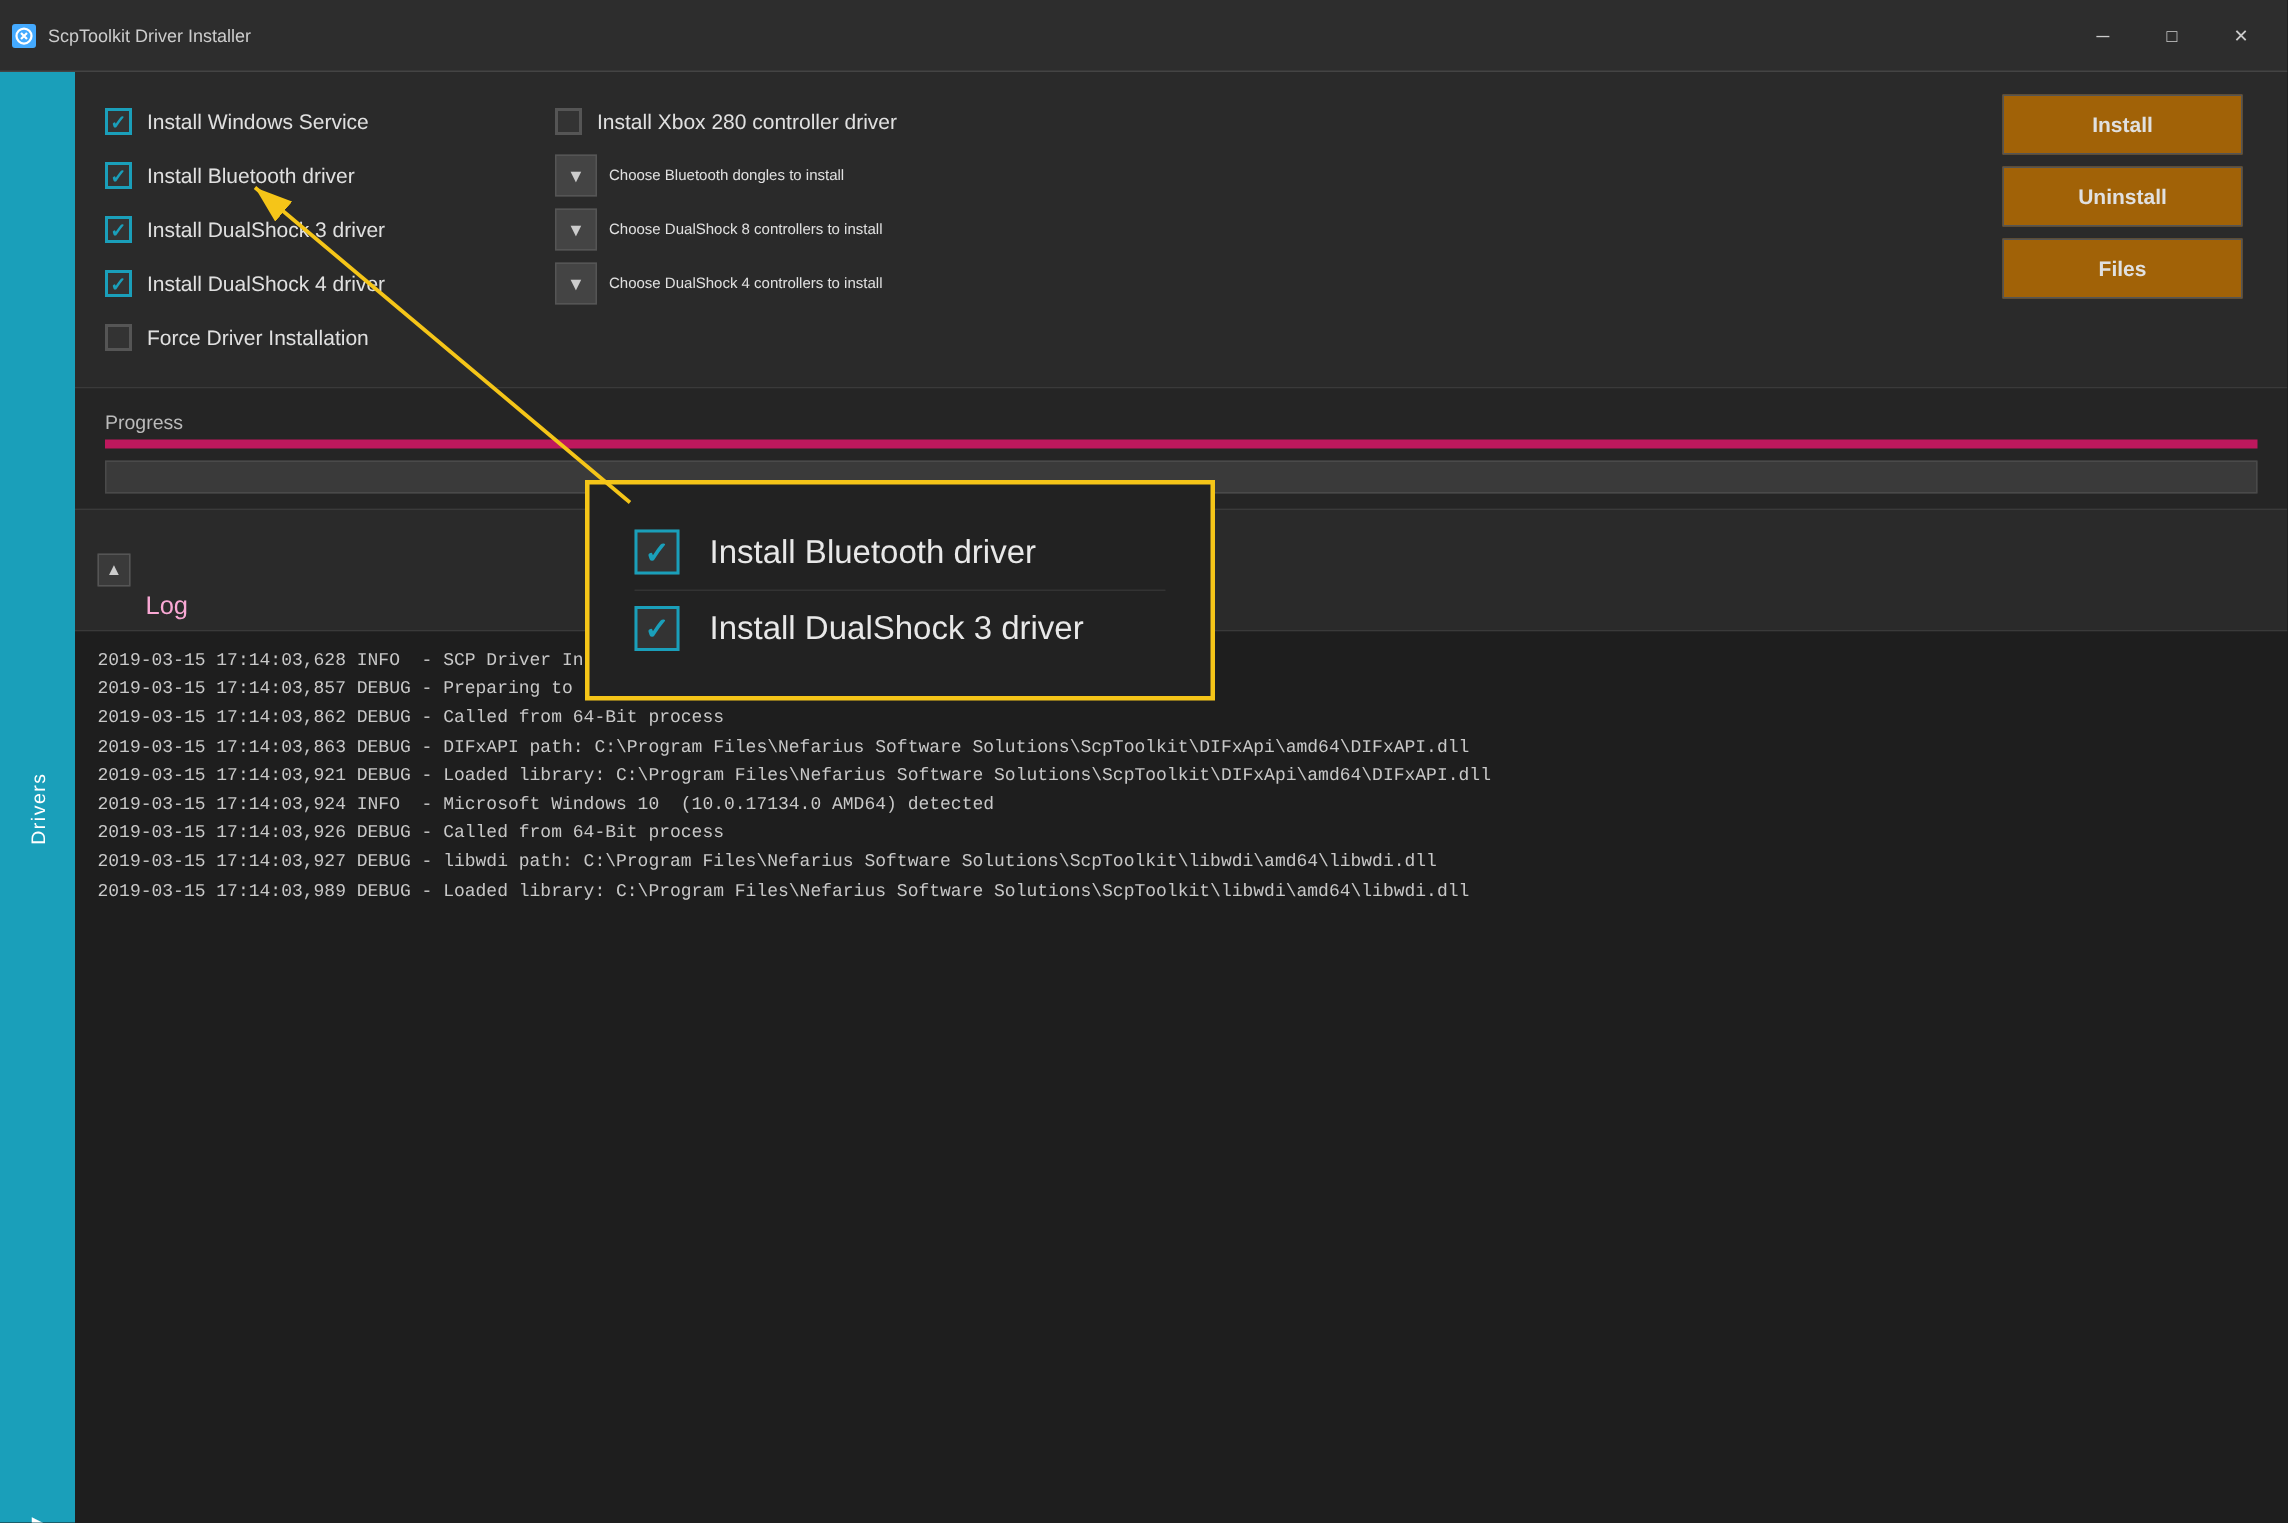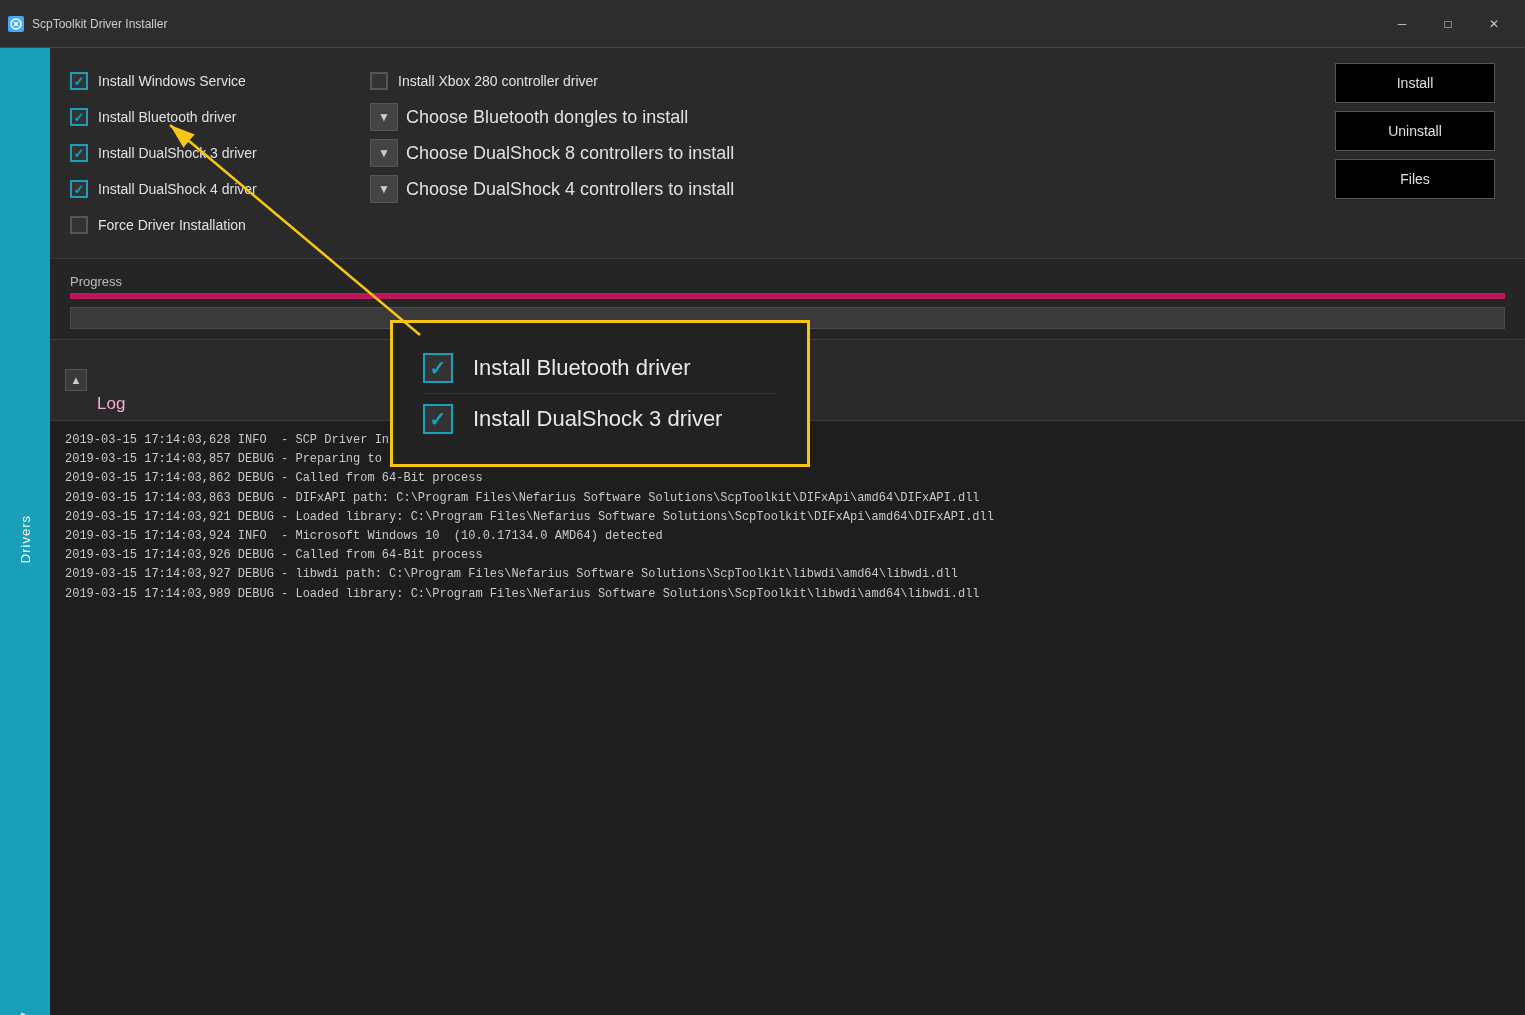--- a/index.html
+++ b/index.html
@@ -161,42 +161,43 @@
       border: 1px solid #555;
       display: flex;
       align-items: center;
       justify-content: center;
       cursor: pointer;
       color: #ccc;
       font-size: 12px;
     }
     .dropdown-label {
       color: #e0e0e0;
-      font-size: 18px;
+      font-size: 10px;
     }
 
     
     .action-buttons {
       display: flex;
       flex-direction: column;
       gap: 8px;
       padding-left: 30px;
       padding-right: 10px;
     }
     .action-btn {
       width: 160px;
       height: 40px;
-      background: #000000;
+      background: #a16207;
       border: 1px solid #555;
       color: #e0e0e0;
       font-size: 14px;
       cursor: pointer;
       display: flex;
       align-items: center;
       justify-content: center;
+      font-weight: bold;
     }
 
     
     .progress-section {
       padding: 15px 20px 10px;
       background: #252525;
     }
     .progress-label {
       font-size: 13px;
       color: #bbb;

